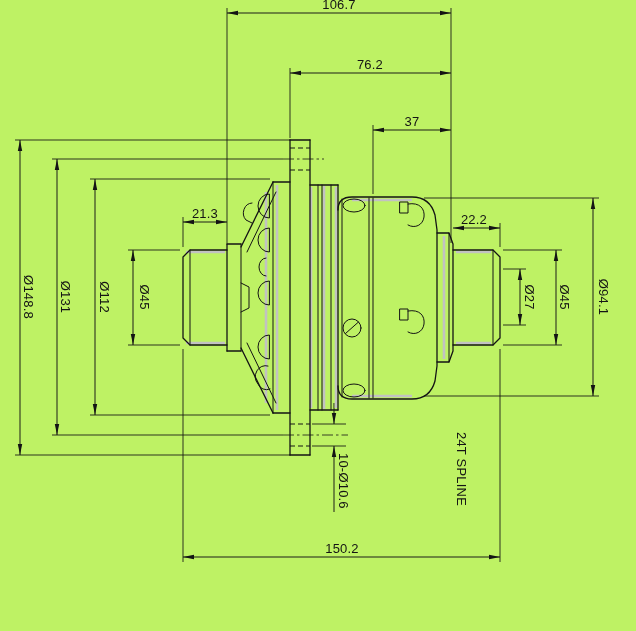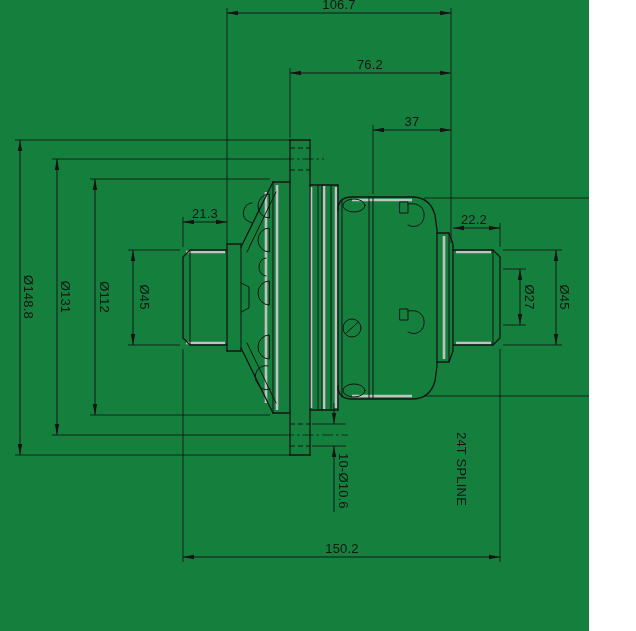--- a/index.html
+++ b/index.html
@@ -1,16 +1,16 @@
 <!DOCTYPE html>
 <html><head>
 <meta charset="utf-8">
 <style>
   html,body{margin:0;padding:0;background:#ffffff;}
-  .canvas{position:relative;width:589px;height:631px;background:#15803d;overflow:hidden;}
+  .canvas{position:relative;width:636px;height:631px;background:#bef264;overflow:hidden;}
   svg{display:block;}
   svg text{font-family:"Liberation Sans",sans-serif;font-size:13px;fill:#141414;letter-spacing:0.2px;}
   .ol{fill:none;stroke:#141414;stroke-width:1.3;stroke-linejoin:round;stroke-linecap:round;}
   .ol2{fill:none;stroke:#141414;stroke-width:1;stroke-linejoin:round;stroke-linecap:round;}
   .thin{fill:none;stroke:#141414;stroke-width:0.85;}
   .dim{fill:none;stroke:#141414;stroke-width:0.95;}
   .gray{fill:none;stroke:#c2c2c2;stroke-width:2.6;stroke-linecap:butt;}
   .hid{fill:none;stroke:#141414;stroke-width:1;stroke-dasharray:5 3;}
   .cl{fill:none;stroke:#141414;stroke-width:0.8;stroke-dasharray:11 3 2.5 3;}
 </style>

